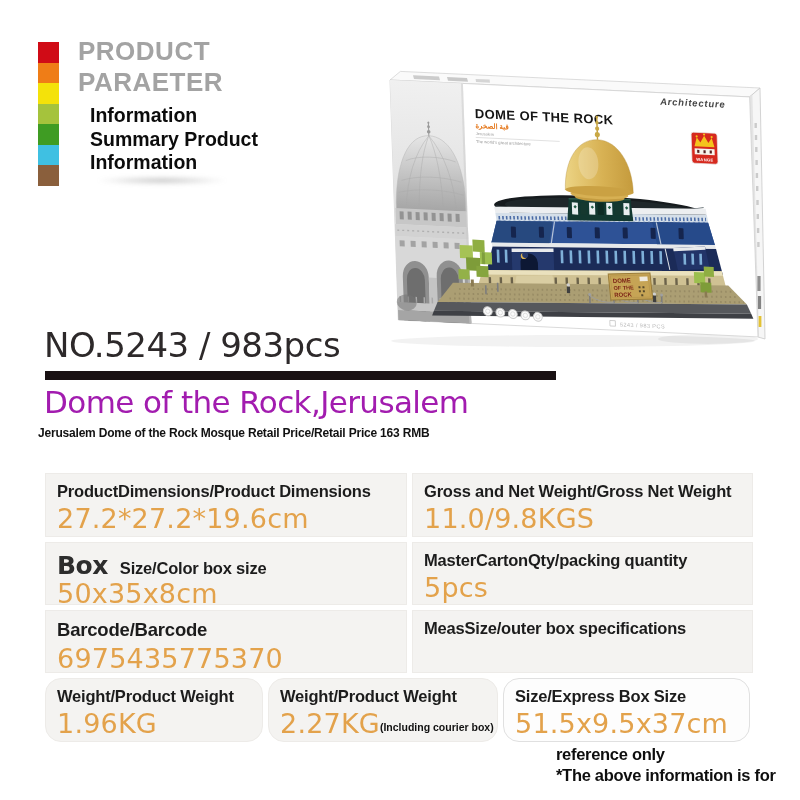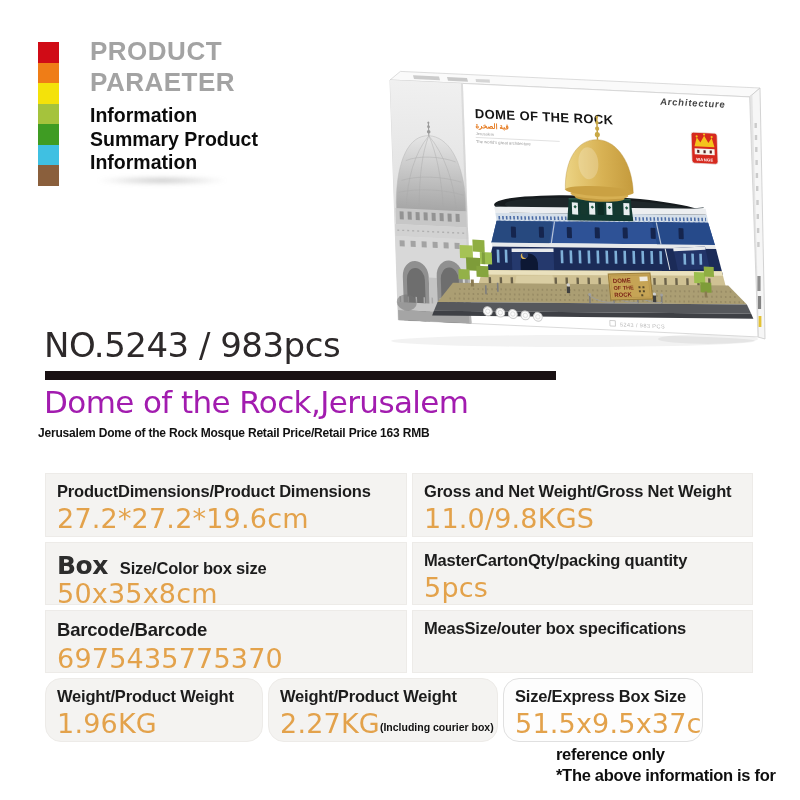--- a/index.html
+++ b/index.html
@@ -1,21 +1,21 @@
 <!DOCTYPE html>
 <html><head>
 <meta charset="utf-8">
 <style>
   html,body{margin:0;padding:0;background:#fff;}
   .stage{position:relative;width:800px;height:800px;background:#ffffff;overflow:hidden;
          font-family:"Liberation Sans",sans-serif;}
   
   .palette{position:absolute;left:38px;top:42px;width:21px;}
   .palette .sq{width:21px;height:20.5px;}
-  .hdr-title{position:absolute;left:90px;top:36px;font-size:26px;font-weight:700;
+  .hdr-title{position:absolute;left:78px;top:36px;font-size:26px;font-weight:700;
              color:#a3a3a3;line-height:31px;letter-spacing:0.5px;}
   .hdr-info{position:absolute;left:90px;top:104px;font-size:19.5px;font-weight:700;
             color:#0c0c0c;line-height:23.5px;}
   .smear{position:absolute;left:96px;top:176px;width:132px;height:9px;border-radius:50%;
          background:radial-gradient(closest-side,rgba(110,110,110,.38),rgba(110,110,110,0));
          filter:blur(2px);}
   
   .prod-no{position:absolute;left:44px;top:325px;font-size:34px;font-weight:500;
            color:#2d292a;font-family:"DejaVu Sans",sans-serif;letter-spacing:-0.5px;}
   .divider{position:absolute;left:45px;top:371px;width:511px;height:9px;background:#191113;}
@@ -24,21 +24,21 @@
   .prod-price{position:absolute;left:38px;top:426px;font-size:12px;font-weight:700;
               color:#121212;letter-spacing:-0.2px;}
   
   .spec-table{position:absolute;left:45px;top:473px;width:708px;}
   .t-row{display:flex;gap:5px;margin-bottom:5px;}
   .cell{background:#f4f3f1;border:1px solid #edebe8;box-sizing:border-box;
         padding:8px 11px 0 11px;overflow:hidden;}
   .cell.white{background:#fdfdfd;border:1px solid #e0e0e0;}
   .r1 .cell{height:64px;} .r2 .cell{height:63px;} .r3 .cell{height:63px;} .r4 .cell{height:64px;border-radius:16px;}
   .wA{width:362px;} .wB{width:341px;}
-  .wC{width:218px;} .wD{width:230px;} .wE{width:200px;}
+  .wC{width:218px;} .wD{width:230px;} .wE{width:247px;}
   .lbl{font-size:16.5px;font-weight:700;color:#1c1c1c;letter-spacing:-0.2px;
        white-space:nowrap;display:flex;align-items:baseline;}
   .lbl-big{font-size:25px;font-weight:700;color:#2d2d2d;margin-right:12px;
            font-family:"DejaVu Sans",sans-serif;letter-spacing:-0.5px;}
   .val-row{display:flex;justify-content:space-between;align-items:flex-end;padding-right:2px;}
   .val{margin-top:2px;font-size:27px;font-weight:400;color:#e3a24b;
        font-family:"DejaVu Sans",sans-serif;letter-spacing:0.2px;white-space:nowrap;}
   .note{font-size:10.5px;font-weight:700;color:#111;white-space:nowrap;margin-bottom:6px;}
   .footnote{position:absolute;left:556px;top:744px;font-size:16.5px;font-weight:700;
             color:#0e0e0e;line-height:21px;letter-spacing:-0.3px;}

